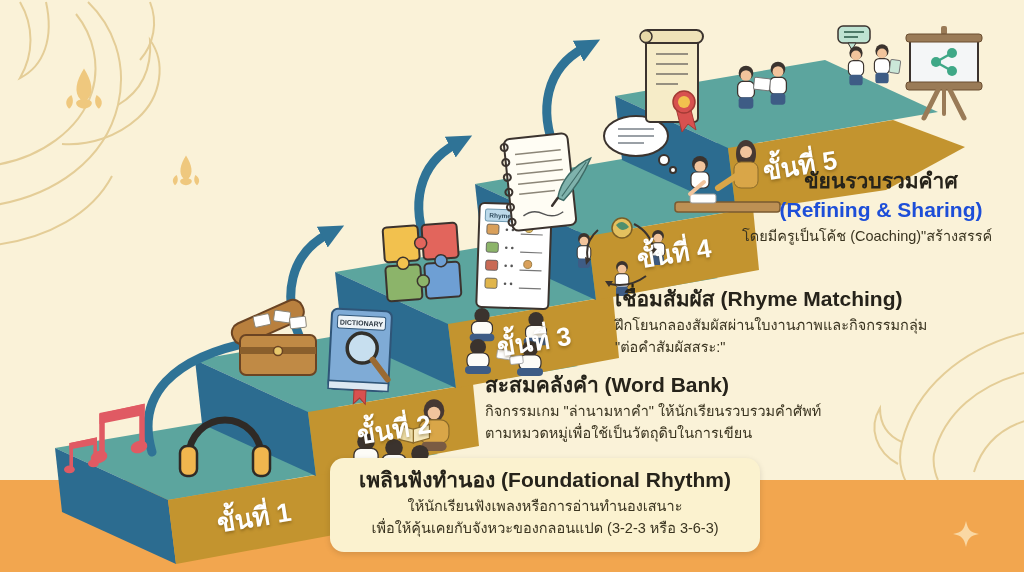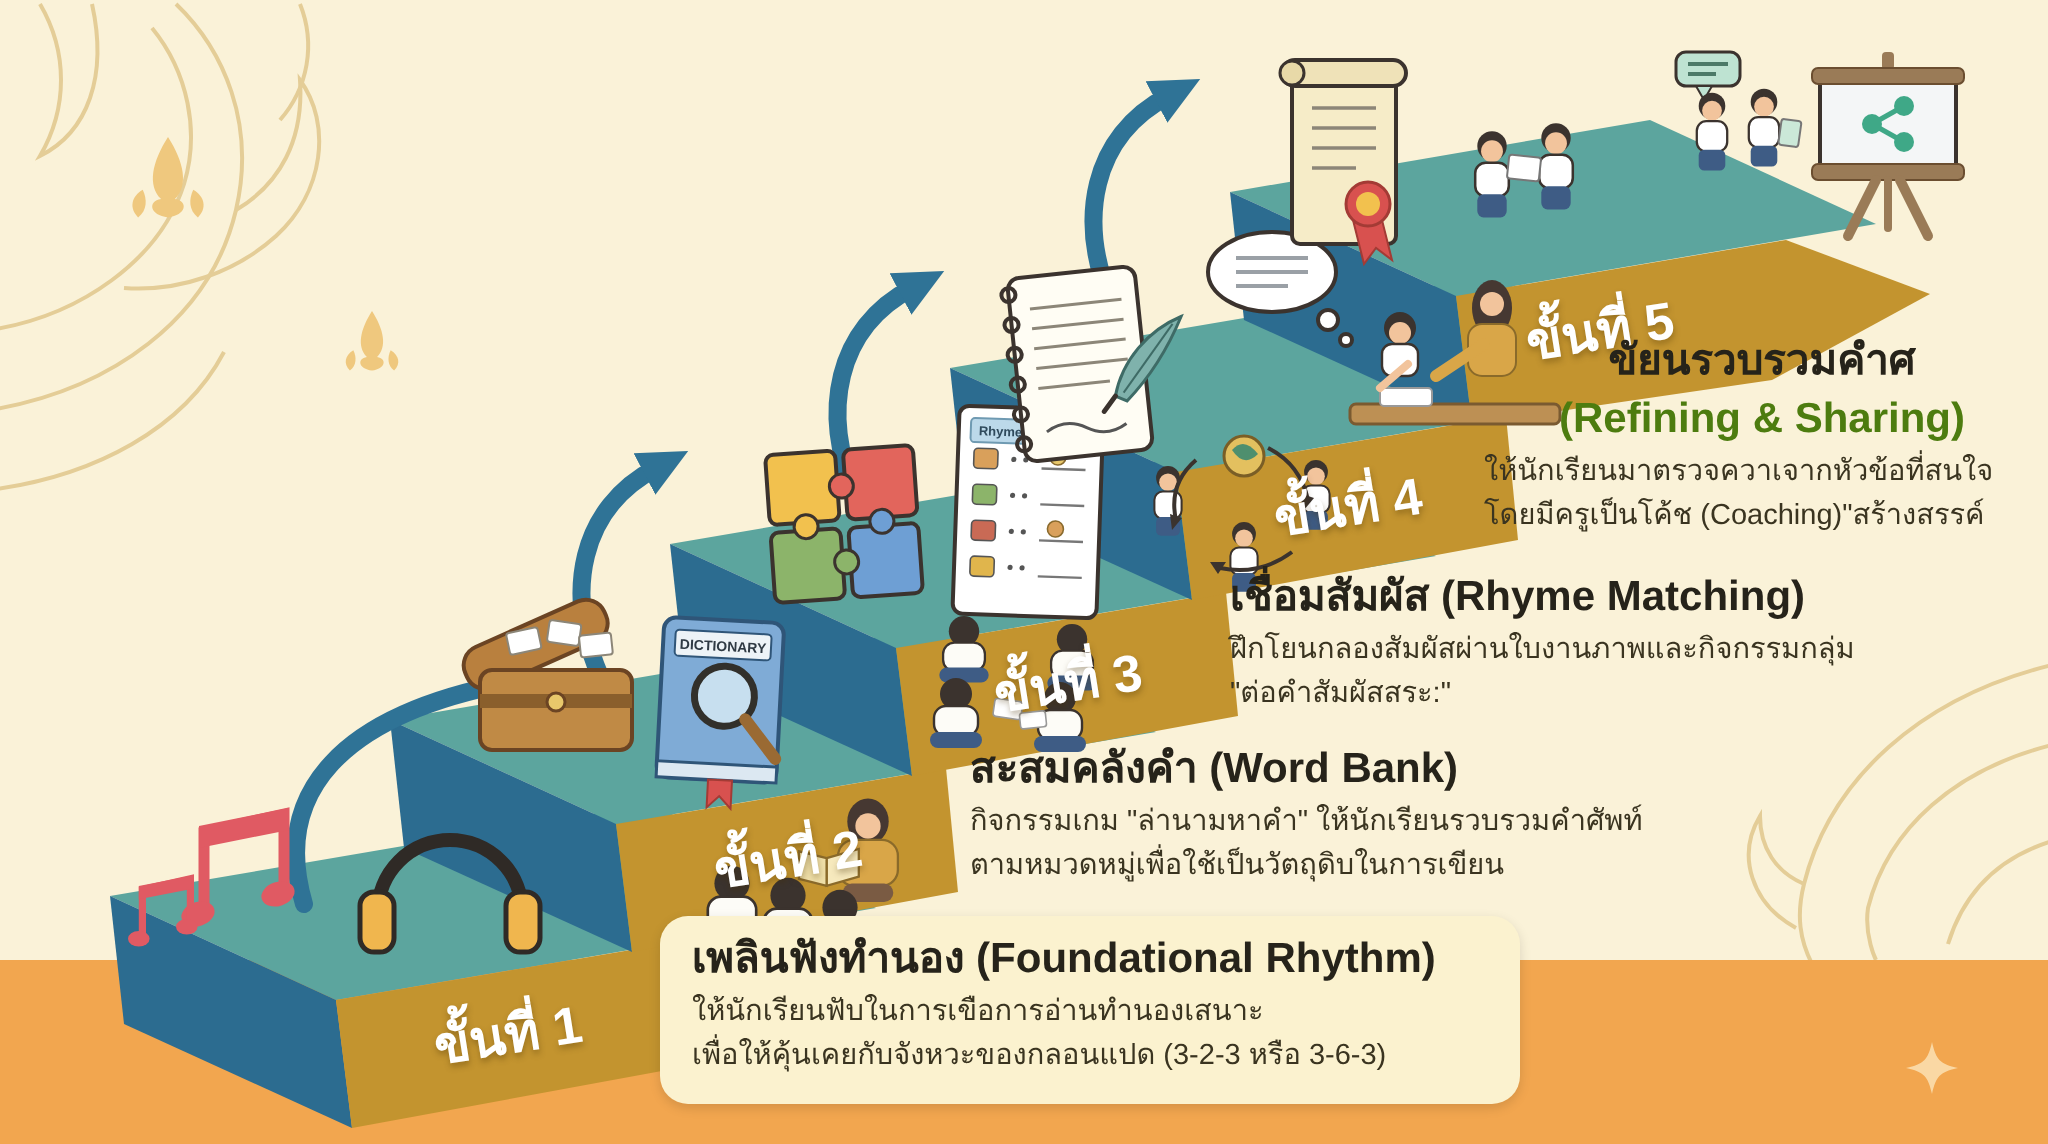--- a/index.html
+++ b/index.html
@@ -13,27 +13,28 @@
     position:absolute;transform:translate(-50%,-50%) rotate(-9deg);
     color:#FFFFFF;font-weight:700;font-size:26px;white-space:nowrap;
     text-shadow:0 2px 3px rgba(70,45,0,.35);
   }
   .tblock{position:absolute;color:#3A3420;}
   .tblock .bt{
     font-size:21px;font-weight:700;color:#26231A;line-height:1.25;
     margin-bottom:3px;white-space:nowrap;
   }
   .tblock .bst{
-    font-size:21px;font-weight:700;color:#4d7c0f;line-height:1.2;
+    font-size:21px;font-weight:700;color:#1d4ed8;line-height:1.2;
     margin-bottom:4px;white-space:nowrap;
   }
   .tblock .bl{font-size:14.5px;line-height:1.5;white-space:nowrap;}
   .boxed{
     background:#FBF2CF;border-radius:14px;padding:9px 16px 12px 16px;
     box-shadow:0 2px 6px rgba(0,0,0,.13);
+    text-align:center;
   }
   .centered .bt,.centered .bst{text-align:center;white-space:nowrap;}
 </style>
 </head>
 <body>
 
 <div id="stage">
 
 <svg id="bg-svg" width="1024" height="572" viewBox="0 0 1024 572">
   <defs>
@@ -337,36 +338,35 @@
 </svg>
 
 <div class="slabel" style="left:254px;top:517px">ขั้นที่ 1</div>
 <div class="slabel" style="left:394px;top:429px">ขั้นที่ 2</div>
 <div class="slabel" style="left:534px;top:341px">ขั้นที่ 3</div>
 <div class="slabel" style="left:674px;top:253px">ขั้นที่ 4</div>
 <div class="slabel" style="left:800px;top:165px">ขั้นที่ 5</div>
 
 <div class="tblock boxed" style="left:330px;top:458px;width:398px">
   <div class="bt">เพลินฟังทำนอง (Foundational Rhythm)</div>
-  <div class="bl">ให้นักเรียนฟับในการเขือการอ่านทำนองเสนาะ</div>
+  <div class="bl">ให้นักเรียนฟังเพลงหรือการอ่านทำนองเสนาะ</div>
   <div class="bl">เพื่อให้คุ้นเคยกับจังหวะของกลอนแปด (3-2-3 หรือ 3-6-3)</div>
 </div>
 
 <div class="tblock" style="left:615px;top:286px;width:400px">
   <div class="bt">เชื่อมสัมผัส (Rhyme Matching)</div>
   <div class="bl">ฝึกโยนกลองสัมผัสผ่านใบงานภาพและกิจกรรมกลุ่ม</div>
   <div class="bl">"ต่อคำสัมผัสสระ:"</div>
 </div>
 
 <div class="tblock" style="left:485px;top:372px;width:430px">
   <div class="bt">สะสมคลังคำ (Word Bank)</div>
   <div class="bl">กิจกรรมเกม "ล่านามหาคำ" ให้นักเรียนรวบรวมคำศัพท์</div>
   <div class="bl">ตามหมวดหมู่เพื่อใช้เป็นวัตถุดิบในการเขียน</div>
 </div>
 
 <div class="tblock centered" style="left:742px;top:168px;width:278px">
   <div class="bt">ขัยนรวบรวมคำศ</div>
   <div class="bst">(Refining &amp; Sharing)</div>
-  <div class="bl">ให้นักเรียนมาตรวจควาเจากหัวข้อที่สนใจ</div>
   <div class="bl">โดยมีครูเป็นโค้ช (Coaching)"สร้างสรรค์</div>
 </div>
 
 </div>
 
 </body></html>

